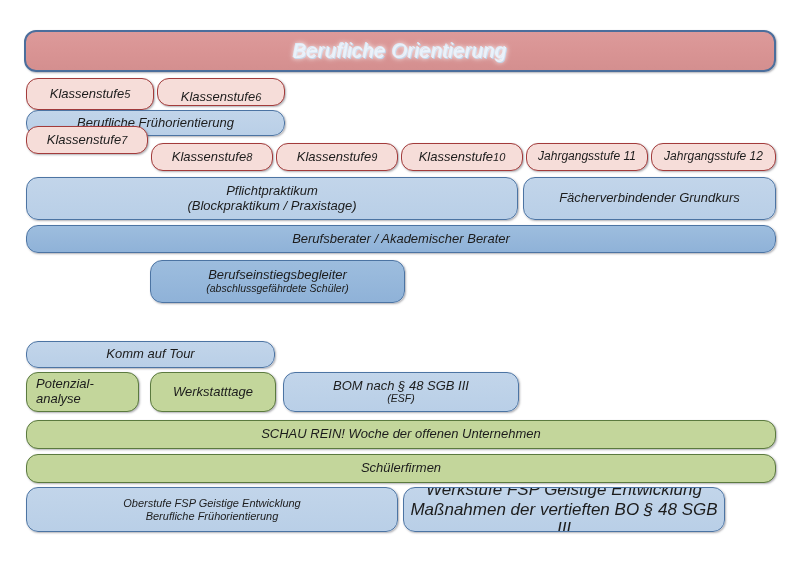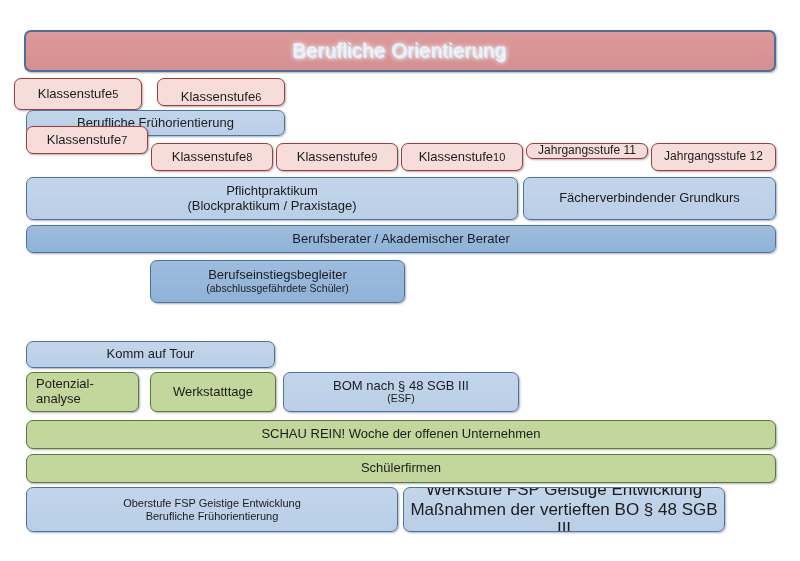--- a/index.html
+++ b/index.html
@@ -18,29 +18,30 @@
   #chart {
     position: relative;
     width: 800px;
     height: 561px;
   }
 
   
   .box {
     position: absolute;
     box-sizing: border-box;
-    border-radius: 7px;
+    border-radius: 12px;
     display: flex;
     flex-direction: column;
     align-items: center;
     justify-content: center;
     text-align: center;
     line-height: 1.14;
     overflow: hidden;
     box-shadow: 1px 1px 2px rgba(80,80,90,0.45);
+    font-style: italic;
   }
   .box .sub {
     font-size: 10.5px;
   }
 
   
   .theme-title {
     background: linear-gradient(to bottom, #dd9a9a 0%, #d99494 50%, #d48f8f 100%);
     border: 2px solid #4b6e9c;
     color: #eaf2fb;
@@ -93,21 +94,21 @@
 </style>
 </head>
 <body>
 
 <div id="chart">
 
   <div class="box theme-title" style="left:24px; top:30px; width:752px; height:42px;">
     <span>Berufliche Orientierung</span>
   </div>
 
-  <div class="box theme-pink nowrap" style="left:14px; top:78px; width:128px; height:32px;">
+  <div class="box theme-pink nowrap" style="left:26px; top:78px; width:128px; height:32px;">
     <span>
       <span>Klassenstufe</span><span class="num">5</span>
     </span>
   </div>
   <div class="box theme-pink nowrap" style="left:157px; top:78px; width:128px; height:28px;justify-content:flex-end;">
     <span>
       <span>Klassenstufe</span><span class="num">6</span>
     </span>
   </div>
 
@@ -128,21 +129,21 @@
   <div class="box theme-pink nowrap" style="left:276px; top:143px; width:122px; height:28px;">
     <span>
       <span>Klassenstufe</span><span class="num">9</span>
     </span>
   </div>
   <div class="box theme-pink nowrap" style="left:401px; top:143px; width:122px; height:28px;">
     <span>
       <span>Klassenstufe</span><span class="num">10</span>
     </span>
   </div>
-  <div class="box theme-pink nowrap smallcap" style="left:526px; top:143px; width:122px; height:16px;">
+  <div class="box theme-pink nowrap smallcap" style="left:526px; top:143px; width:122px; height:28px;">
     <span>
       <span>Jahrgangsstufe</span>&nbsp;<span>11</span>
     </span>
   </div>
   <div class="box theme-pink nowrap smallcap" style="left:651px; top:143px; width:125px; height:28px;">
     <span>
       <span>Jahrgangsstufe</span>&nbsp;<span>12</span>
     </span>
   </div>
 

